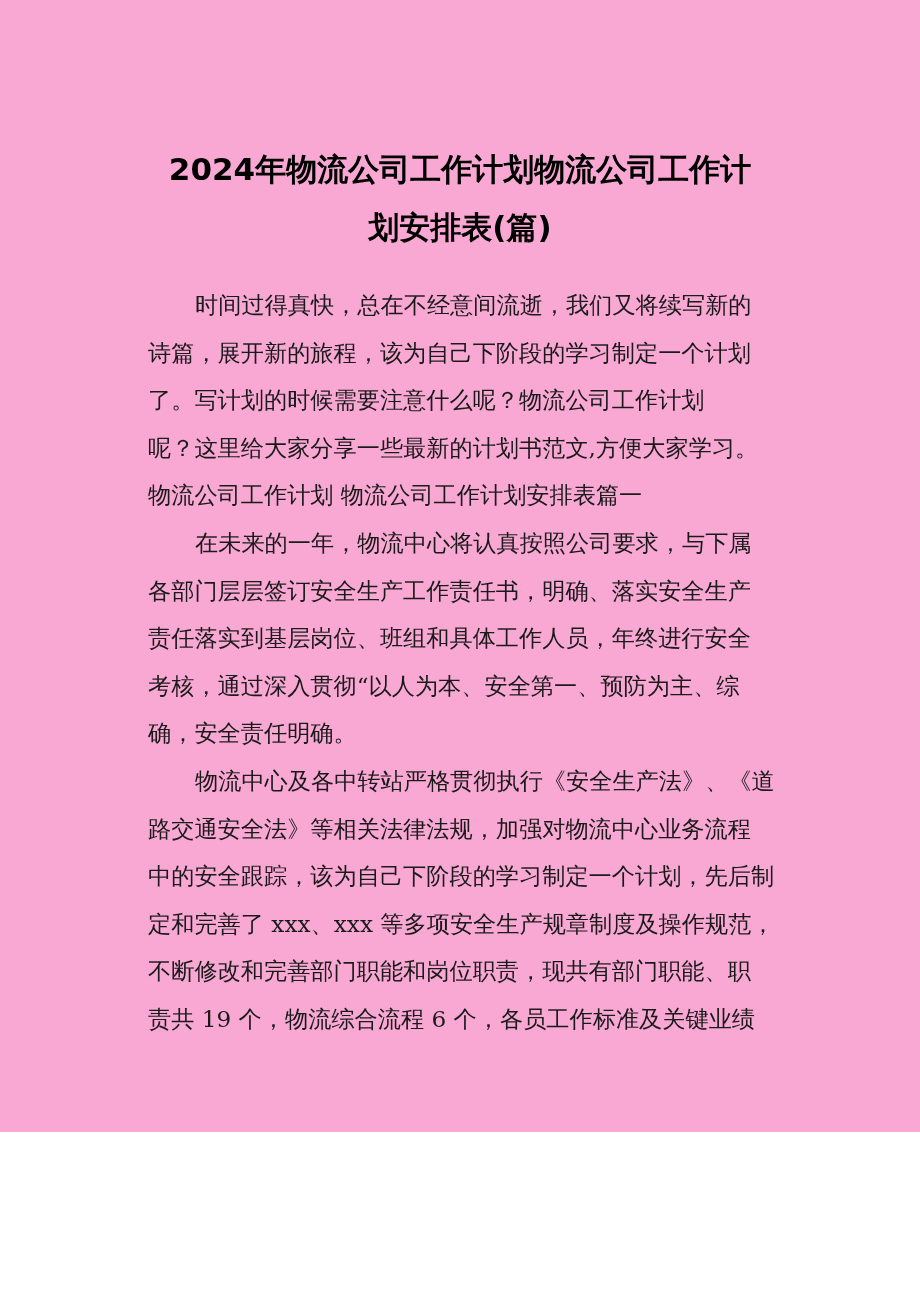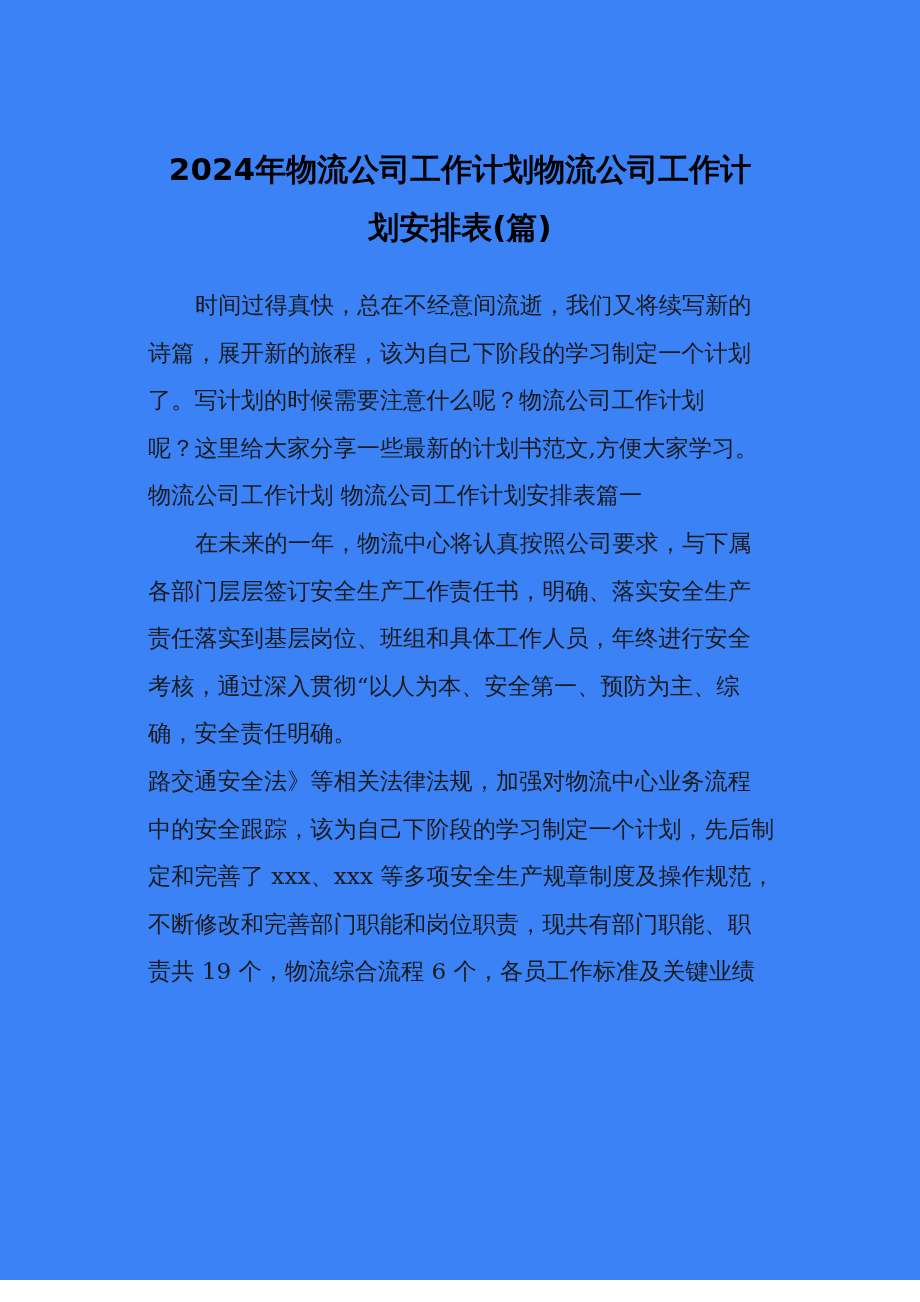--- a/index.html
+++ b/index.html
@@ -12,22 +12,22 @@
     height: 1302px;
     position: relative;
     overflow: hidden;
     font-family: "DejaVu Serif", "Liberation Serif", serif;
     color: #111111;
   }
   .page {
     position: absolute;
     left: 0; top: 0;
     width: 920px;
-    height: 1280px;
-    background: #3b82f6;
+    height: 1132px;
+    background: #f9a8d4;
   }
   .title {
     position: absolute;
     left: 140px;
     width: 640px;
     text-align: center;
     font-family: "DejaVu Sans", "Liberation Sans", sans-serif;
     font-weight: bold;
     font-size: 31px;
     line-height: 58px;
@@ -66,20 +66,21 @@
     <span class="line indent">时间过得真快，总在不经意间流逝，我们又将续写新的</span>
     <span class="line">诗篇，展开新的旅程，该为自己下阶段的学习制定一个计划</span>
     <span class="line">了。写计划的时候需要注意什么呢？物流公司工作计划</span>
     <span class="line">呢？这里给大家分享一些最新的计划书范文,方便大家学习。</span>
     <span class="line">物流公司工作计划 物流公司工作计划安排表篇一</span>
     <span class="line indent">在未来的一年，物流中心将认真按照公司要求，与下属</span>
     <span class="line">各部门层层签订安全生产工作责任书，明确、落实安全生产</span>
     <span class="line">责任落实到基层岗位、班组和具体工作人员，年终进行安全</span>
     <span class="line">考核，通过深入贯彻“以人为本、安全第一、预防为主、综</span>
     <span class="line">确，安全责任明确。</span>
+    <span class="line indent">物流中心及各中转站严格贯彻执行《安全生产法》、《道</span>
     <span class="line">路交通安全法》等相关法律法规，加强对物流中心业务流程</span>
     <span class="line">中的安全跟踪，该为自己下阶段的学习制定一个计划，先后制</span>
     <span class="line">定和完善了 xxx、xxx 等多项安全生产规章制度及操作规范，</span>
     <span class="line">不断修改和完善部门职能和岗位职责，现共有部门职能、职</span>
     <span class="line">责共 19 个，物流综合流程 6 个，各员工作标准及关键业绩</span>
   </div>
 
 </div>
 
 </body></html>

